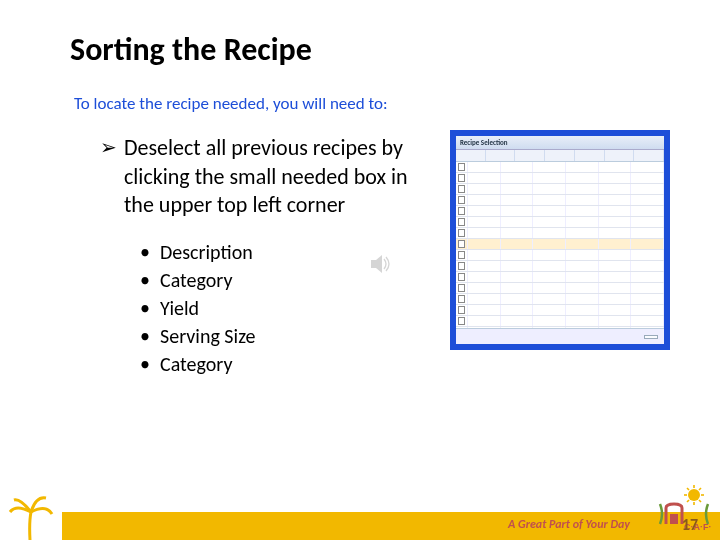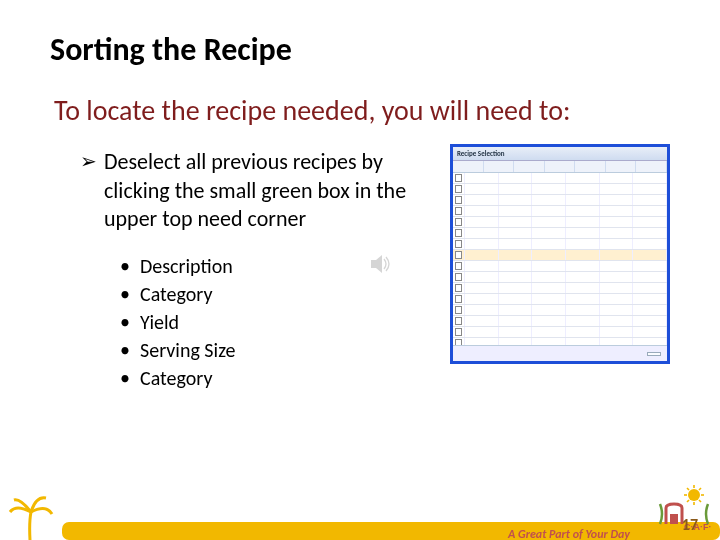--- a/index.html
+++ b/index.html
@@ -7,32 +7,32 @@
     width: 720px;
     height: 540px;
     font-family: Calibri, Arial, sans-serif;
     background: #ffffff;
     position: relative;
     overflow: hidden;
   }
   .slide {
     width: 100%;
     height: 100%;
-    padding: 30px 50px 0 50px;
+    padding: 30px 50px 0 70px;
     position: relative;
   }
   .title {
     font-size: 32px;
     font-weight: 700;
     color: #000;
     margin-bottom: 24px;
   }
   .intro {
-    font-size: 28px;
-    color: #7f1d1d;
+    font-size: 17px;
+    color: #1d4ed8;
     margin-bottom: 20px;
     margin-left: 4px;
   }
   .content-row {
     display: flex;
     align-items: flex-start;
     gap: 20px;
   }
   .text-col {
     flex: 1;
@@ -73,21 +73,21 @@
     position: absolute;
     left: 370px;
     top: 254px;
     width: 24px;
     height: 20px;
     opacity: 0.35;
   }
   .grid-img {
     width: 220px;
     height: 220px;
-    border: 3px solid #1d4ed8;
+    border: 6px solid #1d4ed8;
     background: #fff;
     margin-top: -4px;
     flex-shrink: 0;
     display: flex;
     flex-direction: column;
   }
   .grid-header {
     background: linear-gradient(#e8eef8,#cfdcf0);
     height: 14px;
     font-size: 7px;
@@ -127,24 +127,23 @@
     height: 46px;
     position: relative;
     bottom: 0;
   }
   .palm {
     position:absolute;
     bottom:0;left:6px;width:50px;height:46px;
   }
   .footer-bar {
     flex: 1;
-    height: 18px;
+    height: 28px;
     background: #f2b800;
     position: relative;
-    border-radius: 7px;
   }
   .footer-tag {
     position: absolute;
     right: 90px;
     top: 5px;
     font-size: 12px;
     font-weight: 700;
     font-style: italic;
     color: #c0504d;
   }
@@ -167,21 +166,21 @@
 </head>
 <body>
 
 <div class="slide">
   <h1 class="title">Sorting the Recipe</h1>
 
   <p class="intro">To locate the recipe needed, you will need to:</p>
 
   <div class="content-row">
     <div class="text-col">
-      <div class="arrow-item">Deselect all previous recipes by clicking the small green box in the upper top need corner</div>
+      <div class="arrow-item">Deselect all previous recipes by clicking the small needed box in the upper top left corner</div>
       <div class="sub-list">
         <div class="sub-item">Description</div>
         <div class="sub-item">Category</div>
         <div class="sub-item">Yield</div>
         <div class="sub-item">Serving Size</div>
         <div class="sub-item">Category</div>
       </div>
     </div>
 
     <div class="grid-img">

